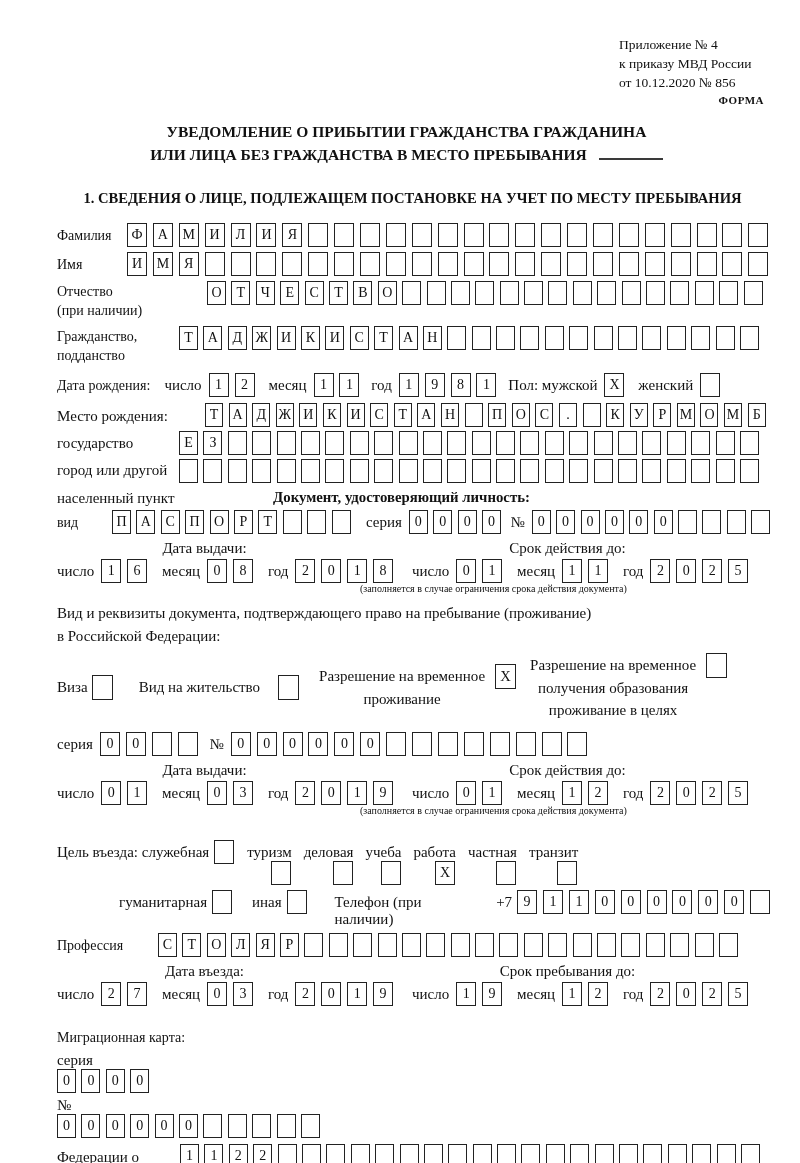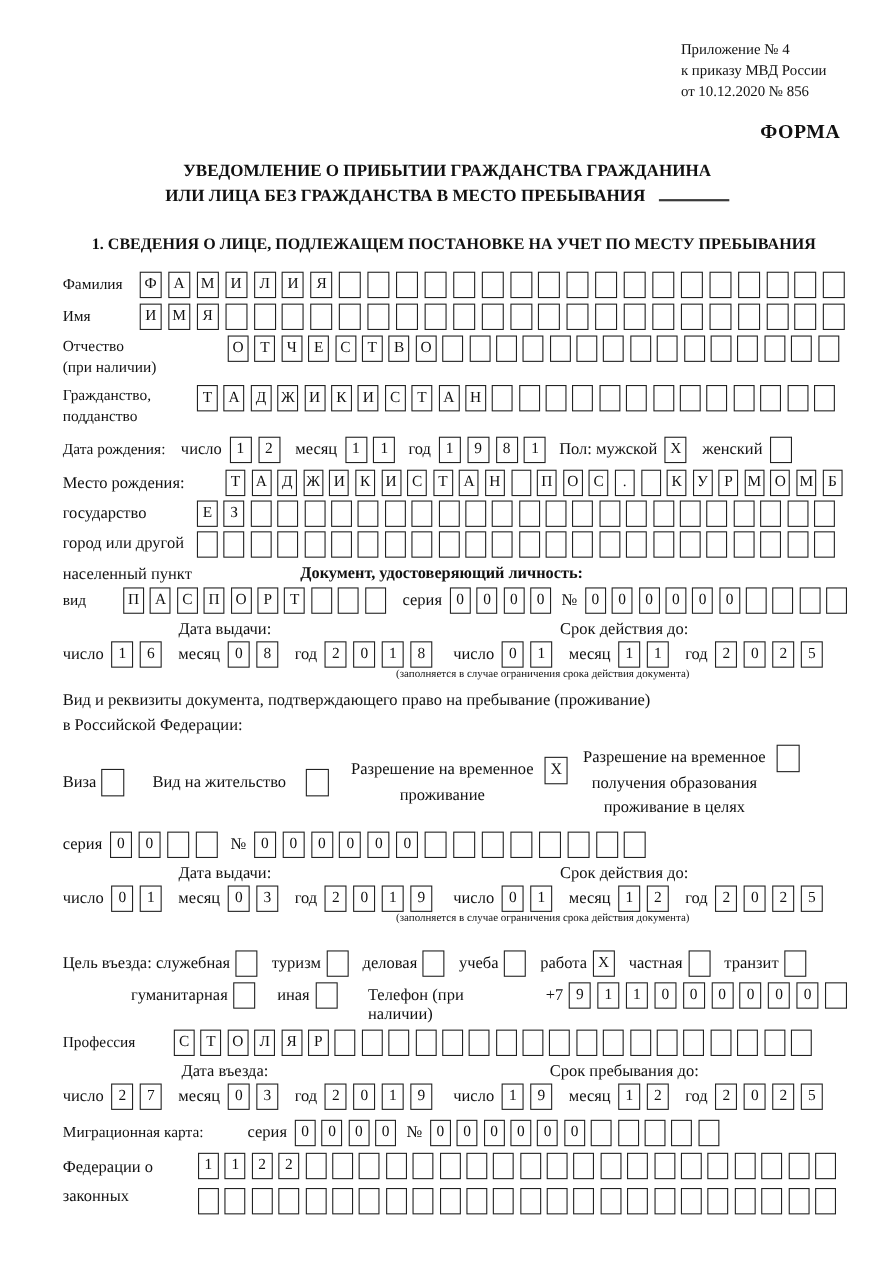--- a/index.html
+++ b/index.html
@@ -7,21 +7,21 @@
   body {
     width:800px; height:1163px;
     font-family:"Liberation Serif","DejaVu Serif",serif;
     color:#111;
   }
   .page { position:relative; width:800px; height:1163px; overflow:hidden;
           padding:36px 24px 0 57px; }
 
   .annex { margin-left:562px; font-size:13.5px; line-height:1.4; }
   .annex-amend { margin-top:5px; }
-  .forma { text-align:right; font-weight:bold; font-size:18px; margin-top:16px; padding-right:12px; letter-spacing:.5px; }
+  .forma { text-align:right; font-weight:bold; font-size:11px; margin-top:1px; padding-right:12px; letter-spacing:.5px; }
 
   .title { text-align:center; font-weight:bold; font-size:15.5px; line-height:1.5; margin-top:14px; margin-left:-20px; }
   .blank-line { display:inline-block; width:64px; border-bottom:2.4px solid #3a3a3a; margin-left:12px; }
 
   .section-heading { font-weight:bold; font-size:14.6px; margin-top:24px; margin-left:-8px; text-align:center; }
 
   .form-row { display:flex; align-items:flex-start; margin-top:5px; }
   .flabel { font-size:14px; line-height:1.35; padding-top:4px; flex:none; }
   .flabel.two-line { padding-top:2px; }
 
@@ -45,21 +45,21 @@
   .col-right .col-heading { margin-left:-40px; }
   .note { font-size:10px; margin-top:0; margin-left:-52px; white-space:nowrap; }
 
   .intro { font-size:15px; line-height:1.55; margin-top:8px; }
 
   .permits { display:flex; align-items:center; margin-top:4px; }
   .permit-item { display:flex; align-items:flex-start; }
   .permit-text { font-size:15px; line-height:1.5; padding-top:2px; text-align:center; }
   .permit-item .cb { margin-left:10px; margin-top:1px; }
 
-  .opt { display:flex; align-items:flex-start; margin-right:7px; }
+  .opt { display:flex; align-items:flex-end; margin-right:7px;flex-direction:column; }
   .opt-label { font-size:15px; padding-top:4px; margin-right:5px; }
 
   .abs-label-block { position:relative; margin-top:6px; }
   .abs-label { position:absolute; left:0; top:0; font-size:15px; line-height:1.82; }
   .bp-rows .cells { margin-top:4px; }
   .doc-heading { text-align:center; font-weight:bold; font-size:14.8px; margin-top:6px; margin-left:-30px; }
 </style>
 </head>
 <body>
 
@@ -657,21 +657,21 @@
         <div class="cells">
             <span class="cell">2</span>
             <span class="cell">0</span>
             <span class="cell">2</span>
             <span class="cell">5</span>
           </div>
       </div>
     </div>
   </div>
 
-  <div class="form-row" style="margin-top:9px;">
+  <div class="form-row" style="margin-top:19px;flex-direction:column;">
     <div class="flabel" style="width:168px;">Миграционная карта:</div>
     <span class="dg-label">серия</span>
     <div class="cells tight" style="margin-right:4px;">
         <span class="cell">0</span>
         <span class="cell">0</span>
         <span class="cell">0</span>
         <span class="cell">0</span>
       </div>
     <span class="dg-label">№</span>
     <div class="cells tight">

